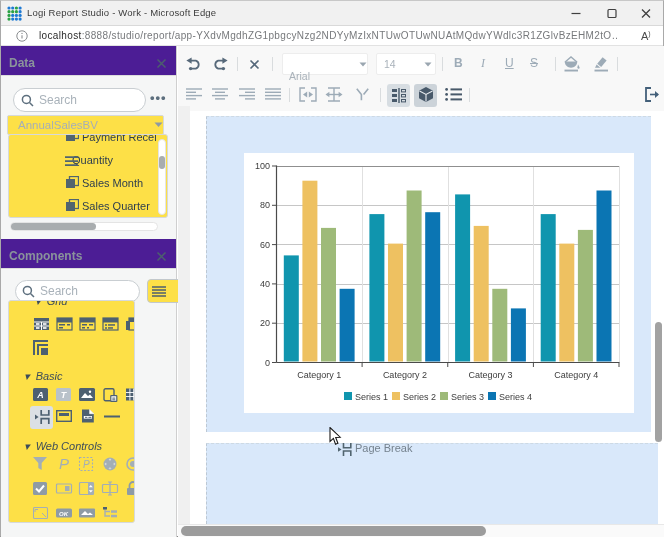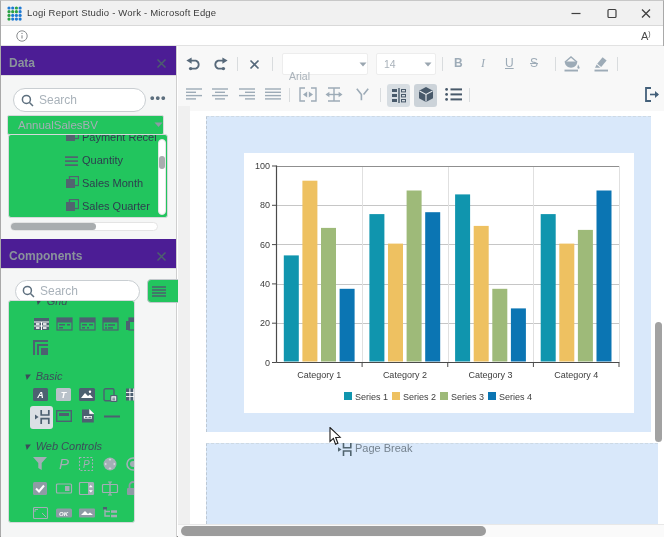--- a/index.html
+++ b/index.html
@@ -14,21 +14,21 @@
   #title { position:absolute; left:26px; top:6px; font-size:9.5px; color:#3b3b3b; letter-spacing:0.2px;}
   
   #urlbar { position:absolute; left:0; top:25px; width:662px; height:20px; background:#ffffff; border-bottom:1px solid #e2e2e2; }
   #urltext { position:absolute; left:38px; top:4px; font-size:10px; letter-spacing:0.35px; color:#77797c; white-space:nowrap; width:580px; overflow:hidden;}
   #urltext b { color:#2b2b2b; font-weight:normal; }
   
   #leftpanel { position:absolute; left:0; top:45px; width:176px; height:491px; background:#f5f6f6; border-right:1px solid #cfcfcf; }
   .phead { position:absolute; left:0; width:175px; height:30px; background:#4c1d95; border-bottom:1px solid #dcdcdc; }
   .phead .t { position:absolute; left:8px; top:10px; font-size:12px; font-weight:bold; color:#8a939b; }
   .pill { position:absolute; background:#fff; border:1px solid #c9ced2; border-radius:12px; }
-  .whitebox { position:absolute; background:#22c55e; border:1px solid #d6d9db; border-radius:3px;padding-left:38px; }
+  .whitebox { position:absolute; background:#fde047; border:1px solid #d6d9db; border-radius:3px;padding-left:38px; }
   .ditem { position:absolute; font-size:11px; color:#2e3e4e; }
   .sectitle { position:absolute; font-size:11px; color:#3c4c5a; }
   
   #toolbar { position:absolute; left:177px; top:45px; width:487px; height:65px; background:#f8f8f8; }
   .vsep { position:absolute; width:1px; height:14px; background:#d9dcde; }
   .ddbox { position:absolute; background:#fff; height:22px; border:1px solid #ededed; border-radius:2px; }
   .ddtxt { position:absolute; font-size:10.5px; color:#a9b2ba; }
   .tbtn { position:absolute; width:23px; height:23px; border-radius:3px; }
   
   #canvas { position:absolute; left:177px; top:110px; width:487px; height:427px; background:#ffffff; }
@@ -72,20 +72,21 @@
       <path d="M75 8.5 L83 16.5 M83 8.5 L75 16.5" stroke="#404040" stroke-width="1.3"></path>
     </svg>
   </div>
 
   <div id="urlbar">
     <svg class="abs" style="left:15px;top:4px" width="12" height="12" viewBox="0 0 12 12">
       <circle cx="6" cy="6" r="5.2" fill="none" stroke="#8a8d90" stroke-width="1"></circle>
       <line x1="6" y1="5.2" x2="6" y2="8.6" stroke="#8a8d90" stroke-width="1.1"></line>
       <circle cx="6" cy="3.4" r="0.7" fill="#8a8d90"></circle>
     </svg>
+    <div id="urltext"><b>localhost</b>:8888/studio/report/app-YXdvMgdhZG1pbgcyNzg2NDYyMzIxNTUwOTUwNUAtMQdwYWdlc3R1ZGlvBzEHM2tO…</div>
     <div class="abs" style="left:640px;top:4px;font-size:11px;color:#4a4a4a;">A<span style="font-size:7px;vertical-align:4px;">)</span></div>
   </div>
 
   <div id="leftpanel">
 
     <div class="phead" style="top:0px;">
         <div class="t">Data</div>
       <svg class="abs" style="left:155px;top:12px" width="11" height="11" viewBox="0 0 11 11">
           <path d="M1.5 1.5 L9.5 9.5 M9.5 1.5 L1.5 9.5" stroke="#4c5f6e" stroke-width="1.5"></path>
         </svg>
@@ -114,21 +115,21 @@
       <div class="ditem" style="left:73px;top:42px;">Sales Month</div>
       <svg class="abs" style="left:57px;top:41px" width="13" height="13" viewBox="0 0 13 13">
           <rect x="3.5" y="0.5" width="9" height="9" fill="none" stroke="#51646f" stroke-width="1.3"></rect>
           <rect x="0" y="3" width="9" height="9" fill="#51646f"></rect>
         </svg>
       <div class="ditem" style="left:73px;top:65px;">Sales Quarter</div>
       <svg class="abs" style="left:57px;top:64px" width="13" height="13" viewBox="0 0 13 13">
           <rect x="3.5" y="0.5" width="9" height="9" fill="none" stroke="#51646f" stroke-width="1.3"></rect>
           <rect x="0" y="3" width="9" height="9" fill="#51646f"></rect>
         </svg>
-      <div class="ditem" style="left:73px;top:19px;">Quantity</div>
+      <div class="ditem" style="left:63px;top:19px;">Quantity</div>
       <svg class="abs" style="left:56px;top:21px" width="14" height="11" viewBox="0 0 14 11">
           <g stroke="#51646f" stroke-width="1.8">
             <line x1="0" y1="1.2" x2="13" y2="1.2"></line>
             <line x1="0" y1="5.2" x2="13" y2="5.2"></line>
             <line x1="0" y1="9.2" x2="13" y2="9.2"></line>
           </g>
         </svg>
 
       <div class="sbtrack" style="left:149px;top:4px;width:8px;height:76px;"></div>
       <div class="sbthumbv" style="left:150px;top:21px;width:6px;height:13px;"></div>

